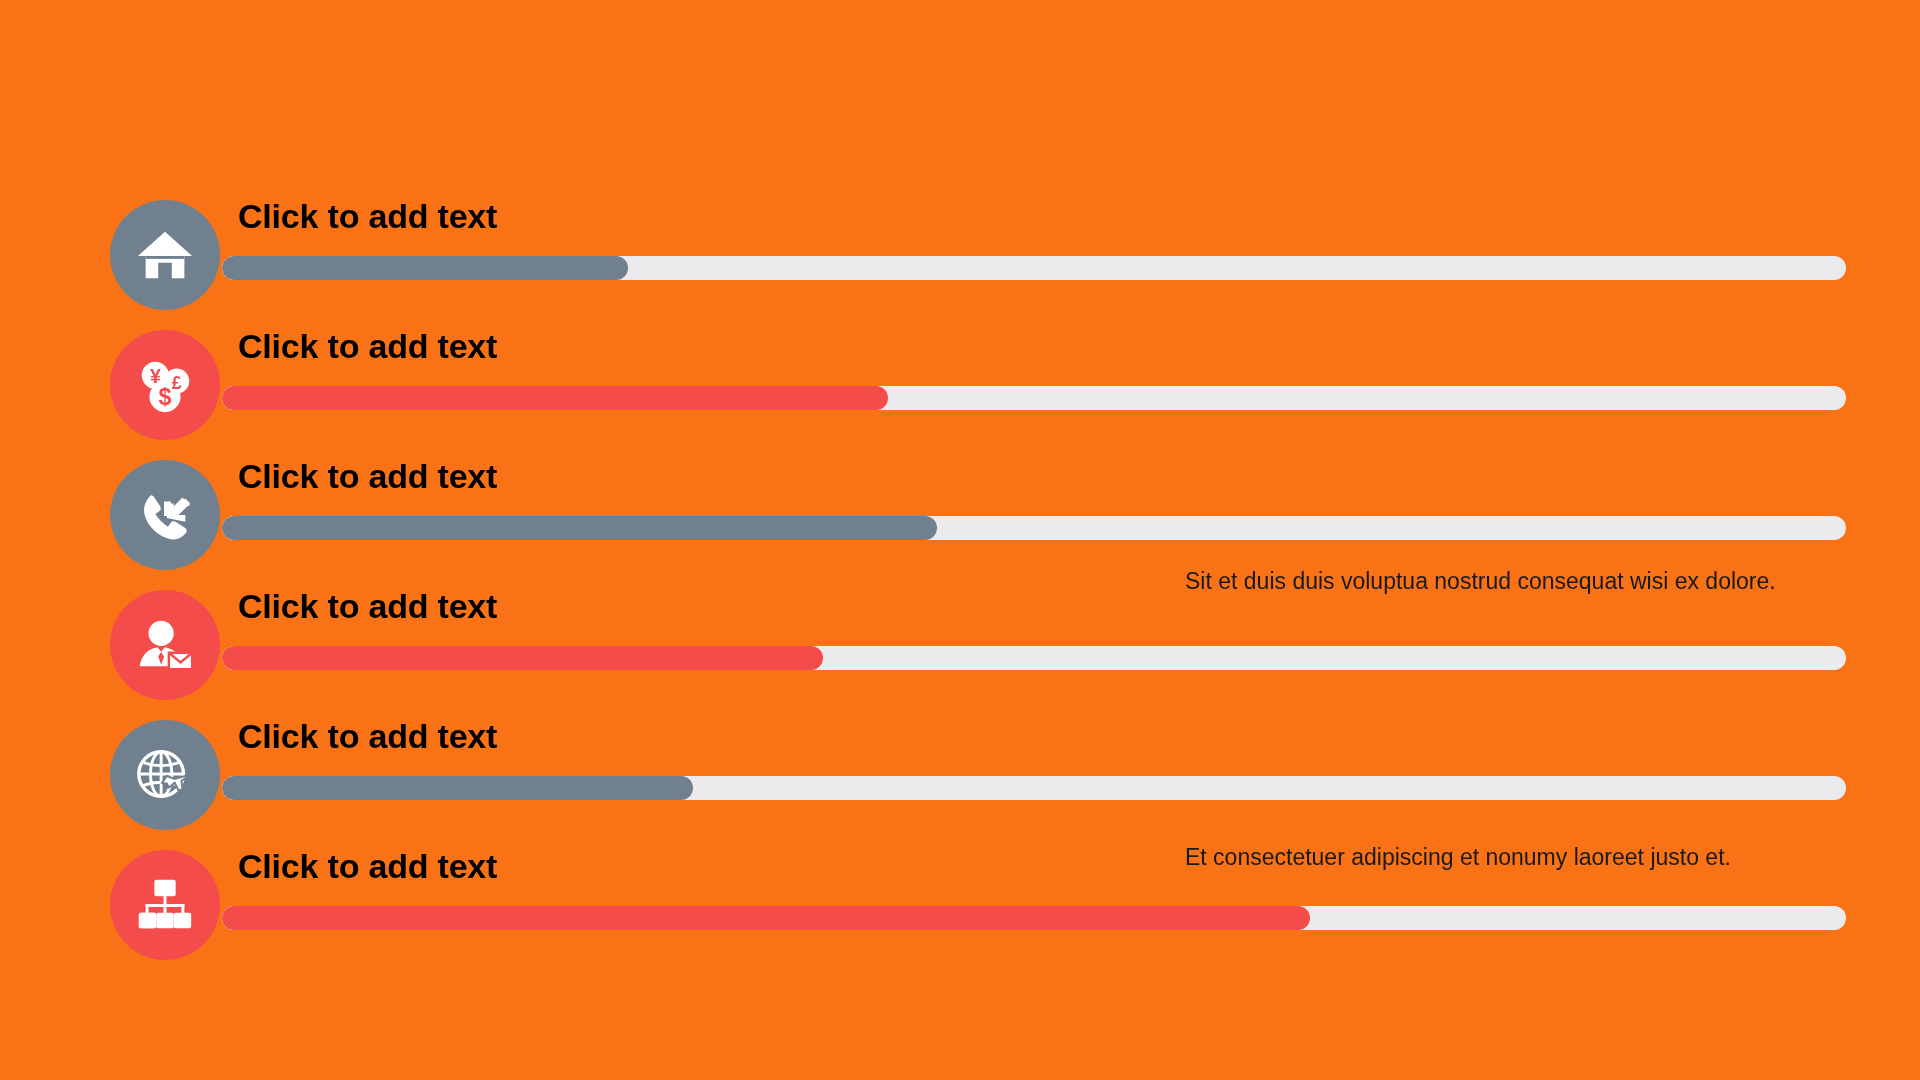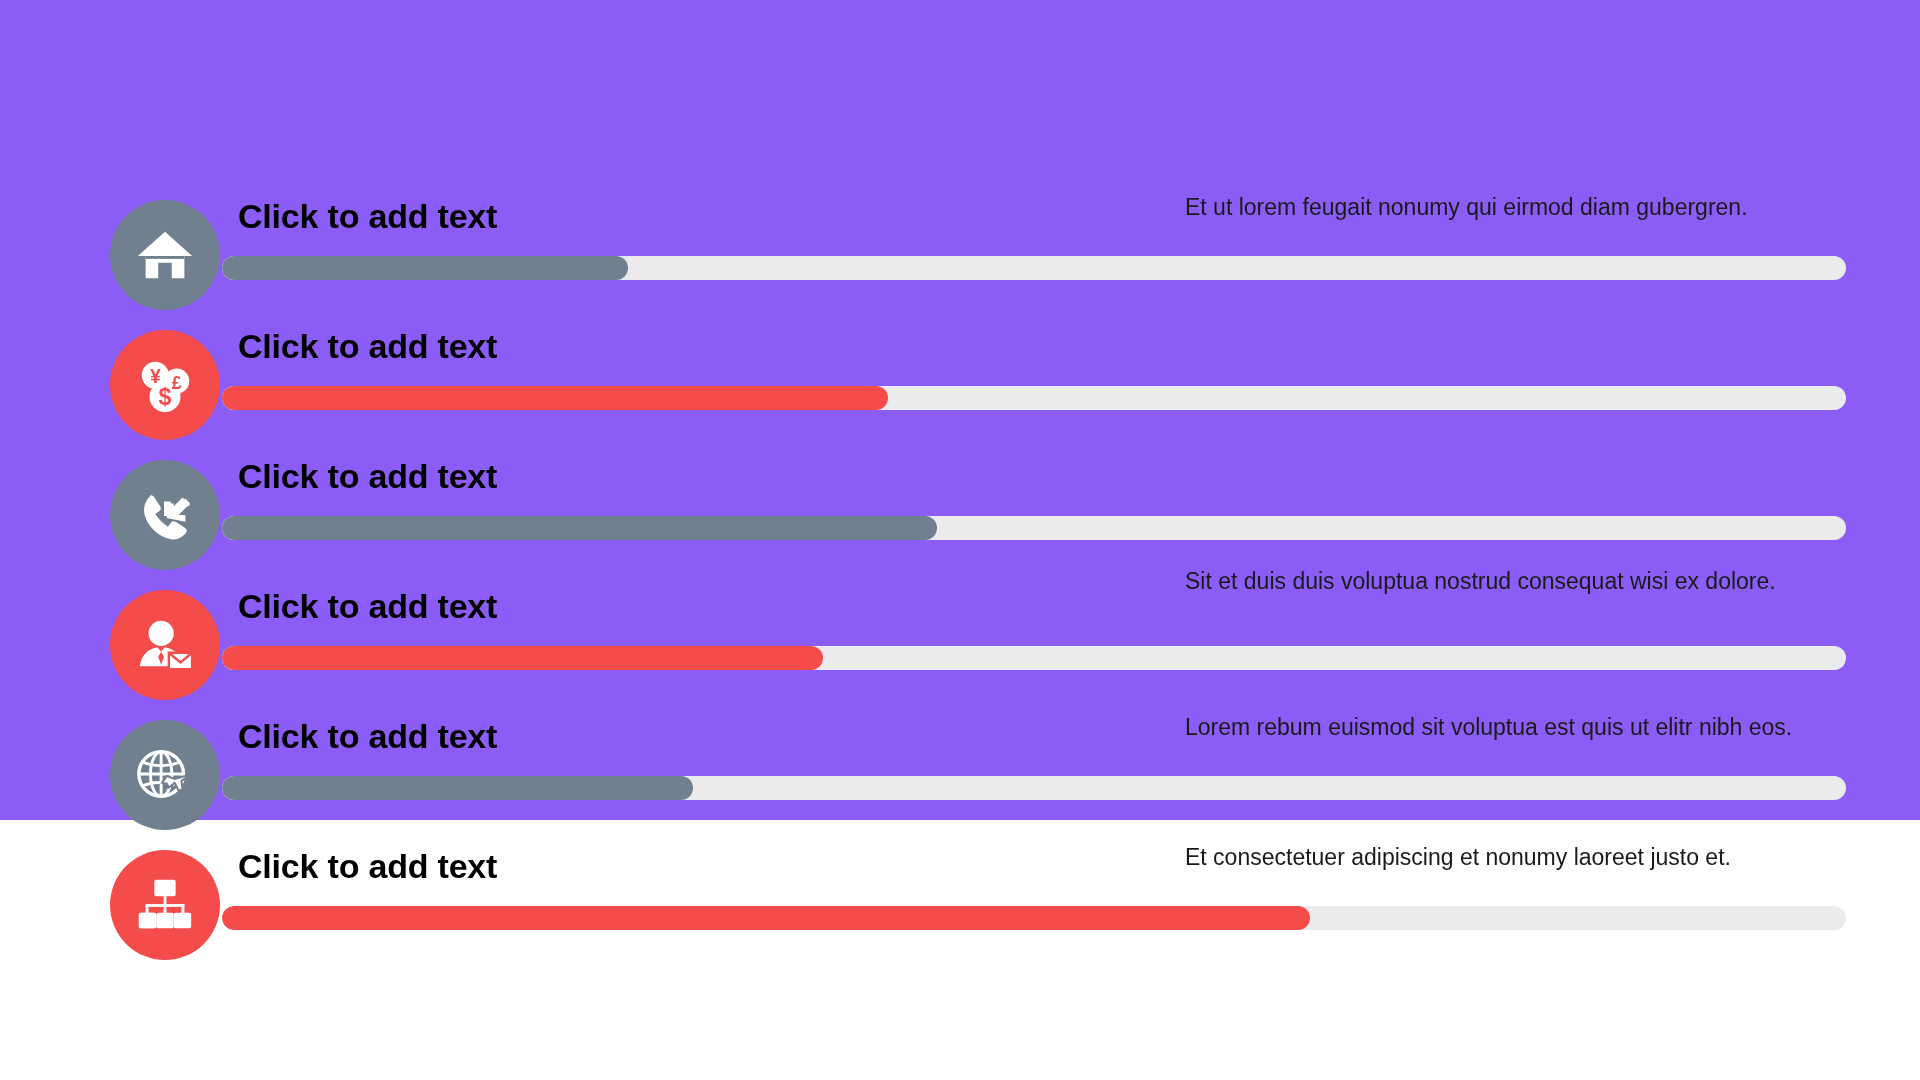--- a/index.html
+++ b/index.html
@@ -12,22 +12,22 @@
     width: 1920px;
     height: 1080px;
     overflow: hidden;
     font-family: "Liberation Sans", sans-serif;
     -webkit-font-smoothing: antialiased;
   }
 
   .slide {
     position: relative;
     width: 1920px;
-    height: 820px;
-    background: #8b5cf6;
+    height: 1080px;
+    background: #f97316;
   }
 
   .rows {
     position: absolute;
     left: 0;
     top: 196px;
     width: 1920px;
   }
 
   .row {
@@ -116,21 +116,20 @@
             <path d="M32 8 L60 33 L52 33 L52 34 L52 56 L39 56 L39 40 L25 40 L25 56 L12 56 L12 33 L4 33 Z"></path>
             <rect x="28" y="43" width="8" height="13" fill="#70808f"></rect>
             <rect x="12" y="33" width="40" height="3" fill="#70808f"></rect>
           </svg>
         </span>
       </div>
       <div class="row-title">Click to add text</div>
       <div class="bar-track" style="background: rgb(235, 235, 237);">
         <div class="bar-fill gray" style="width: 25%; background: rgb(112, 128, 143);"></div>
       </div>
-      <div class="row-desc">Et ut lorem feugait nonumy qui eirmod diam gubergren.</div>
     </div>
 
     <div class="row">
       <div class="icon-circle red" style="background: rgb(244, 75, 75);">
         <span>
           <svg viewBox="0 0 64 64" aria-hidden="true">
             <circle cx="22" cy="22" r="14" fill="#ffffff"></circle>
             <circle cx="44" cy="28" r="13" fill="#ffffff"></circle>
             <circle cx="32" cy="44" r="16" fill="#ffffff"></circle>
             <text x="22" y="30" font-family="'Liberation Sans',sans-serif" font-size="20" font-weight="bold" fill="#f44b4b" text-anchor="middle">¥</text>
@@ -192,21 +191,20 @@
             <path d="M9 19 Q28 26 47 19" fill="none" stroke="#ffffff" stroke-width="3"></path>
             <path d="M9 43 Q28 36 47 43" fill="none" stroke="#ffffff" stroke-width="3"></path>
             <path d="M60 31 L42 36 L34 33 L29 40 L34 41 L36 45 L42 40 L46 48 L50 47 L49 38 Z" fill="#ffffff" stroke="#70808f" stroke-width="2"></path>
           </svg>
         </span>
       </div>
       <div class="row-title">Click to add text</div>
       <div class="bar-track" style="background: rgb(235, 235, 237);">
         <div class="bar-fill gray" style="width: 29%; background: rgb(112, 128, 143);"></div>
       </div>
-      <div class="row-desc">Lorem rebum euismod sit voluptua est quis ut elitr nibh eos.</div>
     </div>
 
     <div class="row">
       <div class="icon-circle red" style="background: rgb(244, 75, 75);">
         <span>
           <svg viewBox="0 0 64 64" fill="#ffffff" aria-hidden="true">
             <rect x="21" y="6" width="22" height="17" rx="2"></rect>
             <rect x="30.5" y="23" width="3" height="10"></rect>
             <rect x="12" y="31" width="40" height="3"></rect>
             <rect x="12" y="31" width="3" height="10"></rect>

